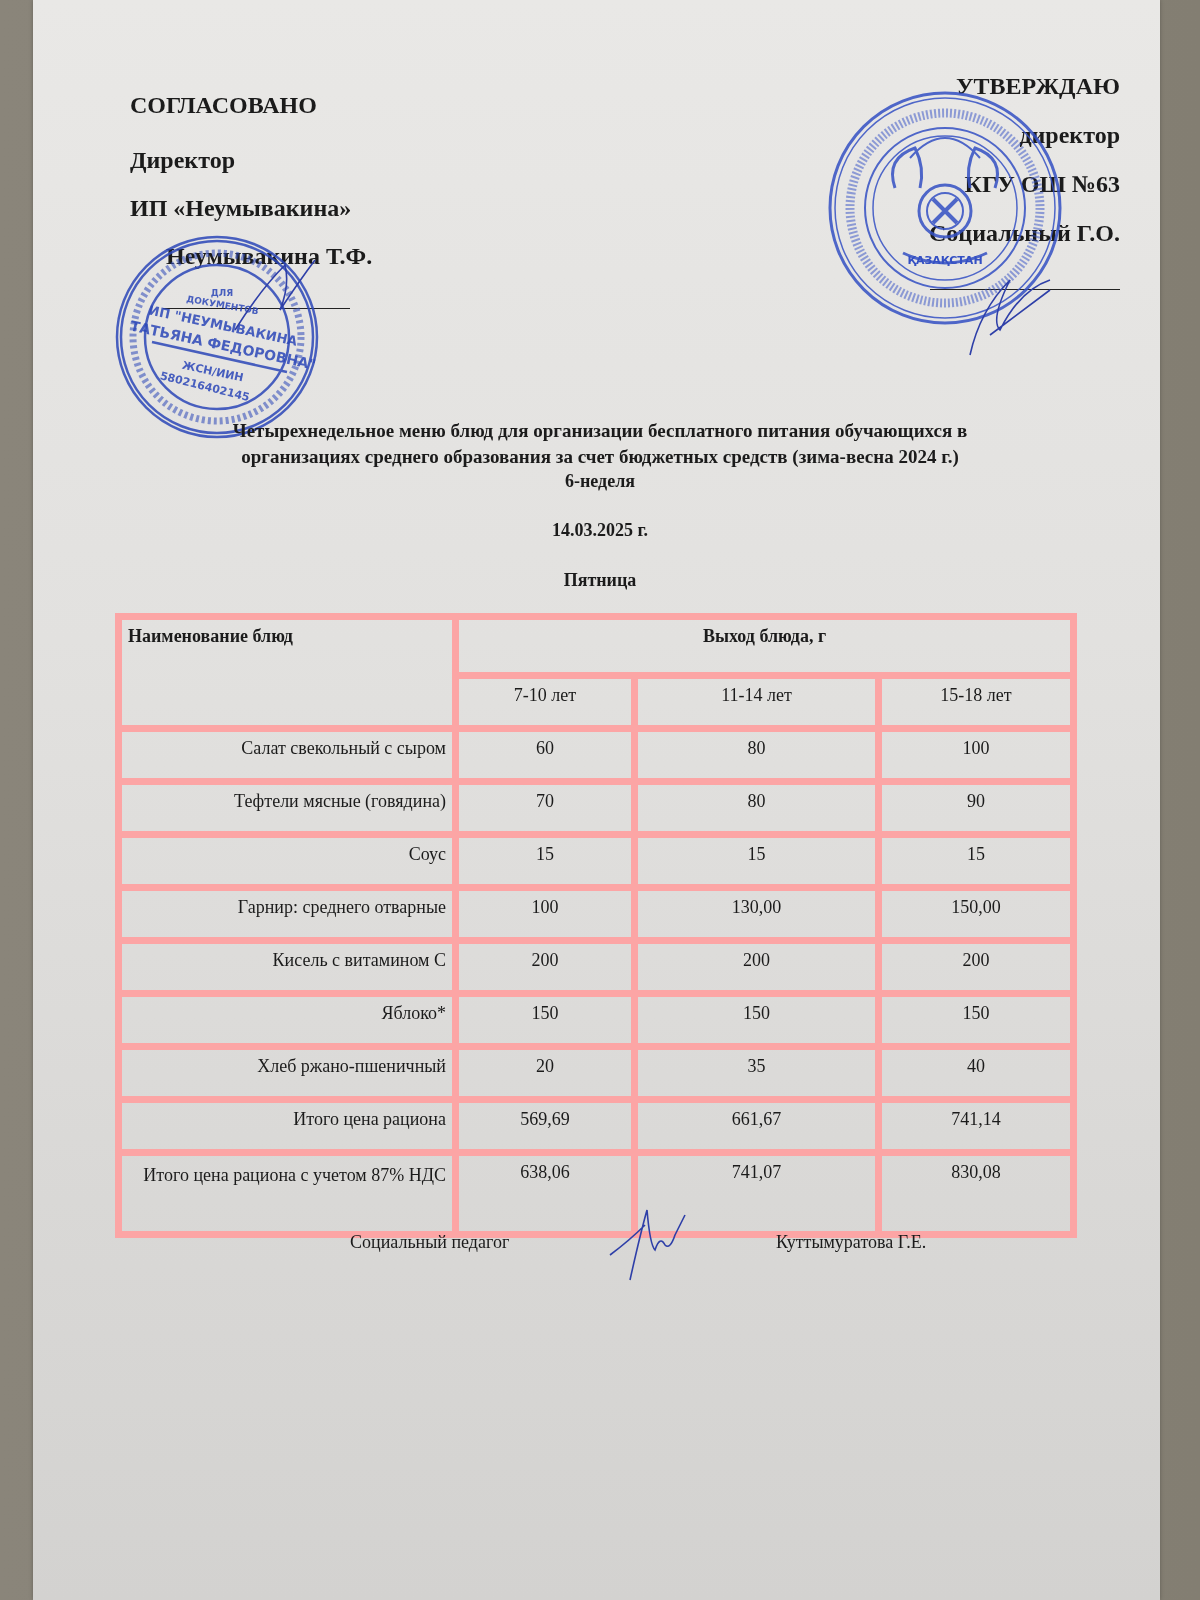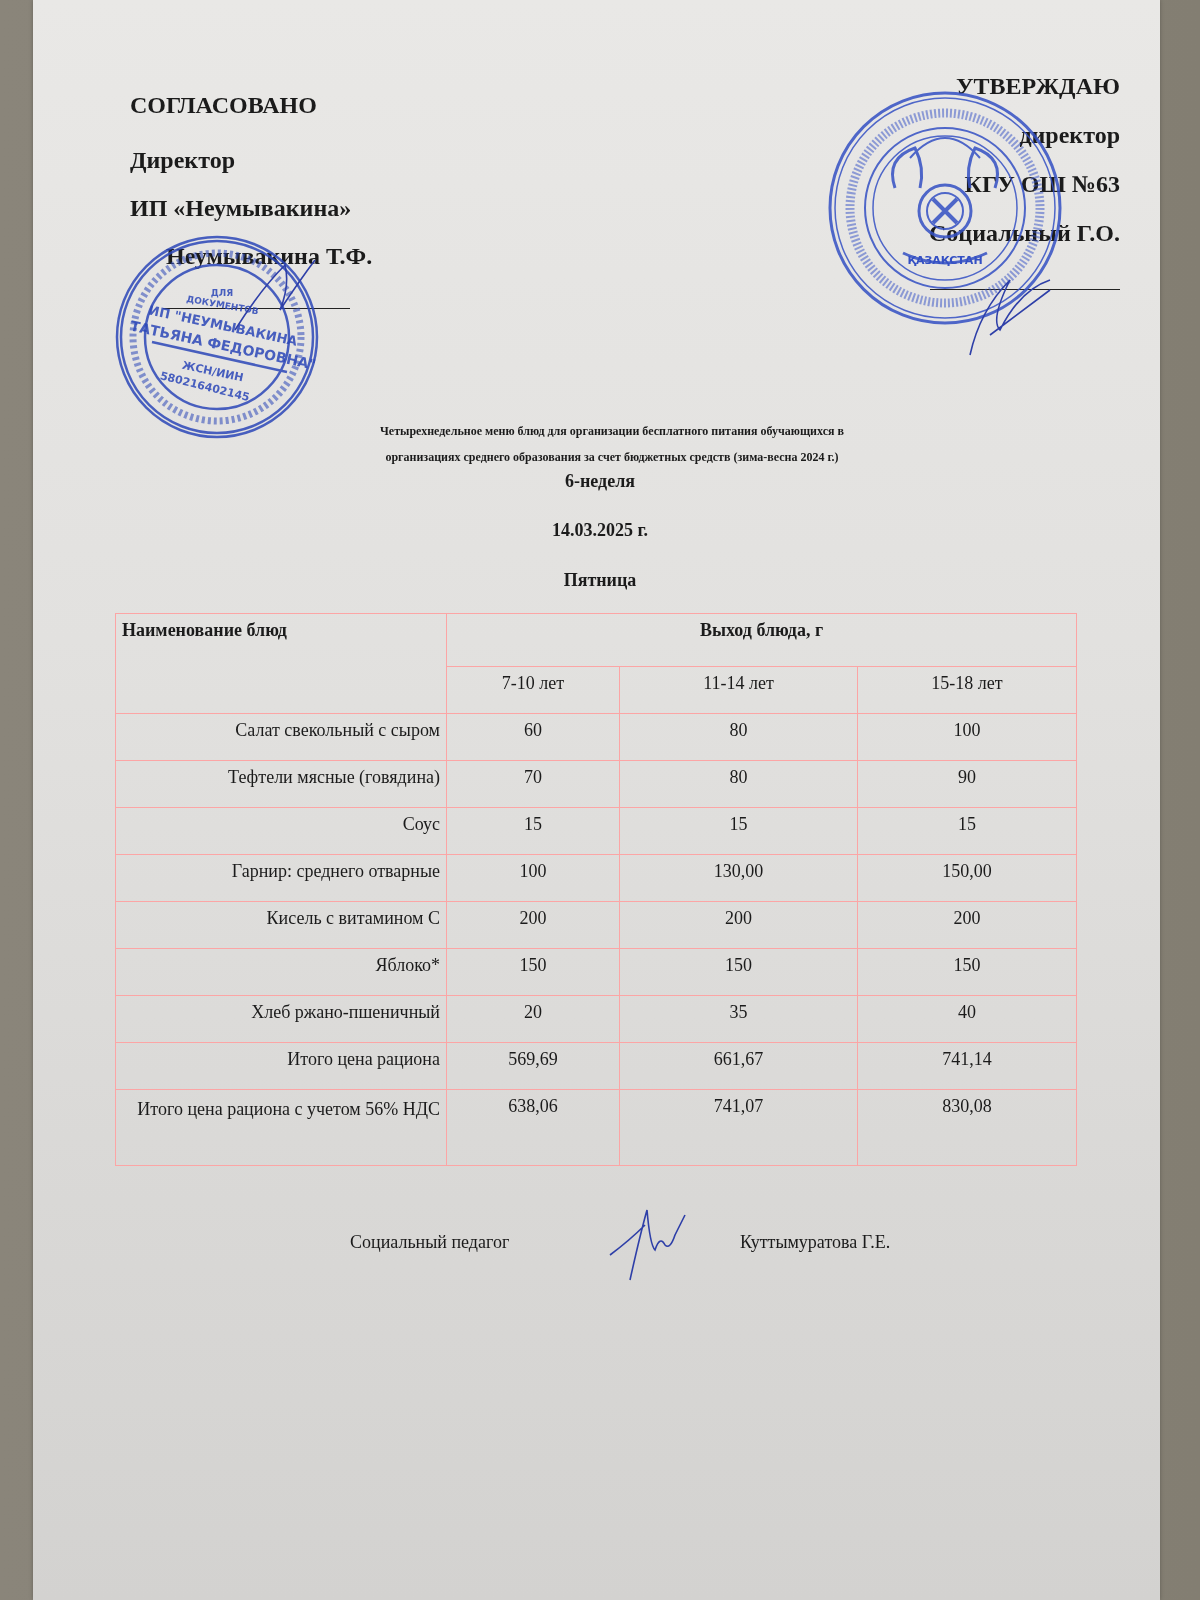--- a/index.html
+++ b/index.html
@@ -15,30 +15,30 @@
     background: linear-gradient(180deg, #e9e8e6 0%, #e2e1df 40%, #d9d8d6 75%, #d3d2d0 100%);
     box-shadow: 0 0 4px rgba(0,0,0,0.25);
   }
   .abs { position: absolute; white-space: nowrap; }
   .bold { font-weight: bold; }
   .hdr { font-size: 24px; }
   .left-block { left: 130px; }
   .right-block { right: 80px; text-align: right; }
   .sigline { position: absolute; height: 1px; background: #222; }
   .title {
-    position: absolute; left: 132px; width: 960px; text-align: center;
-    font-size: 12px; font-weight: bold; line-height: 26px;
+    position: absolute; left: 120px; width: 960px; text-align: center;
+    font-size: 19px; font-weight: bold; line-height: 26px;
   }
   .center-line { position: absolute; left: 120px; width: 960px; text-align: center; font-size: 18px; font-weight: bold; }
   table.menu {
     position: absolute; left: 115px; top: 613px; width: 962px;
     border-collapse: collapse; font-size: 18px;
   }
   table.menu td, table.menu th {
-    border: 1px solid #fca5a5; vertical-align: top; padding: 6px 6px; font-weight: normal;
+    border: 7px solid #fca5a5; vertical-align: top; padding: 6px 6px; font-weight: normal;
   }
   table.menu th { font-weight: bold; }
   .c-name { width: 318px; text-align: right; }
   .c-val { text-align: center; }
   .r-head1 { height: 40px; }
   .r-head2 td { height: 34px; vertical-align: middle; }
   .r-item td { height: 34px; }
   .r-total td { height: 34px; }
   .r-vat td { height: 63px; }
   .footer-line { position: absolute; top: 1232px; font-size: 18px; }
@@ -167,25 +167,25 @@
     <td class="c-val">35</td>
     <td class="c-val">40</td>
   </tr>
   <tr class="r-total">
     <td class="c-name">Итого цена рациона</td>
     <td class="c-val">569,69</td>
     <td class="c-val">661,67</td>
     <td class="c-val">741,14</td>
   </tr>
   <tr class="r-vat">
-    <td class="c-name" style="white-space:normal; line-height:26px;">Итого цена рациона с учетом 56% НДС</td>
+    <td class="c-name" style="white-space:normal; line-height:26px;">Итого цена рациона с учетом 87% НДС</td>
     <td class="c-val">638,06</td>
     <td class="c-val">741,07</td>
     <td class="c-val">830,08</td>
   </tr>
 </tbody>
   </table>
 
 <div class="footer-line" style="left:350px;">Социальный педагог</div>
 <svg class="sig" style="left:605px; top:1205px;" width="90" height="80">
   <path d="M5 50 Q25 35 40 20 M25 75 Q35 30 42 5 Q45 40 50 45 Q55 30 60 40 Q65 45 70 30 Q75 20 80 10" fill="none" stroke="#2e3fa8" stroke-width="1.6"></path>
 </svg>
-<div class="footer-line" style="left:740px;">Куттымуратова Г.Е.</div>
+<div class="footer-line" style="left:776px;">Куттымуратова Г.Е.</div>
 
 </body></html>

